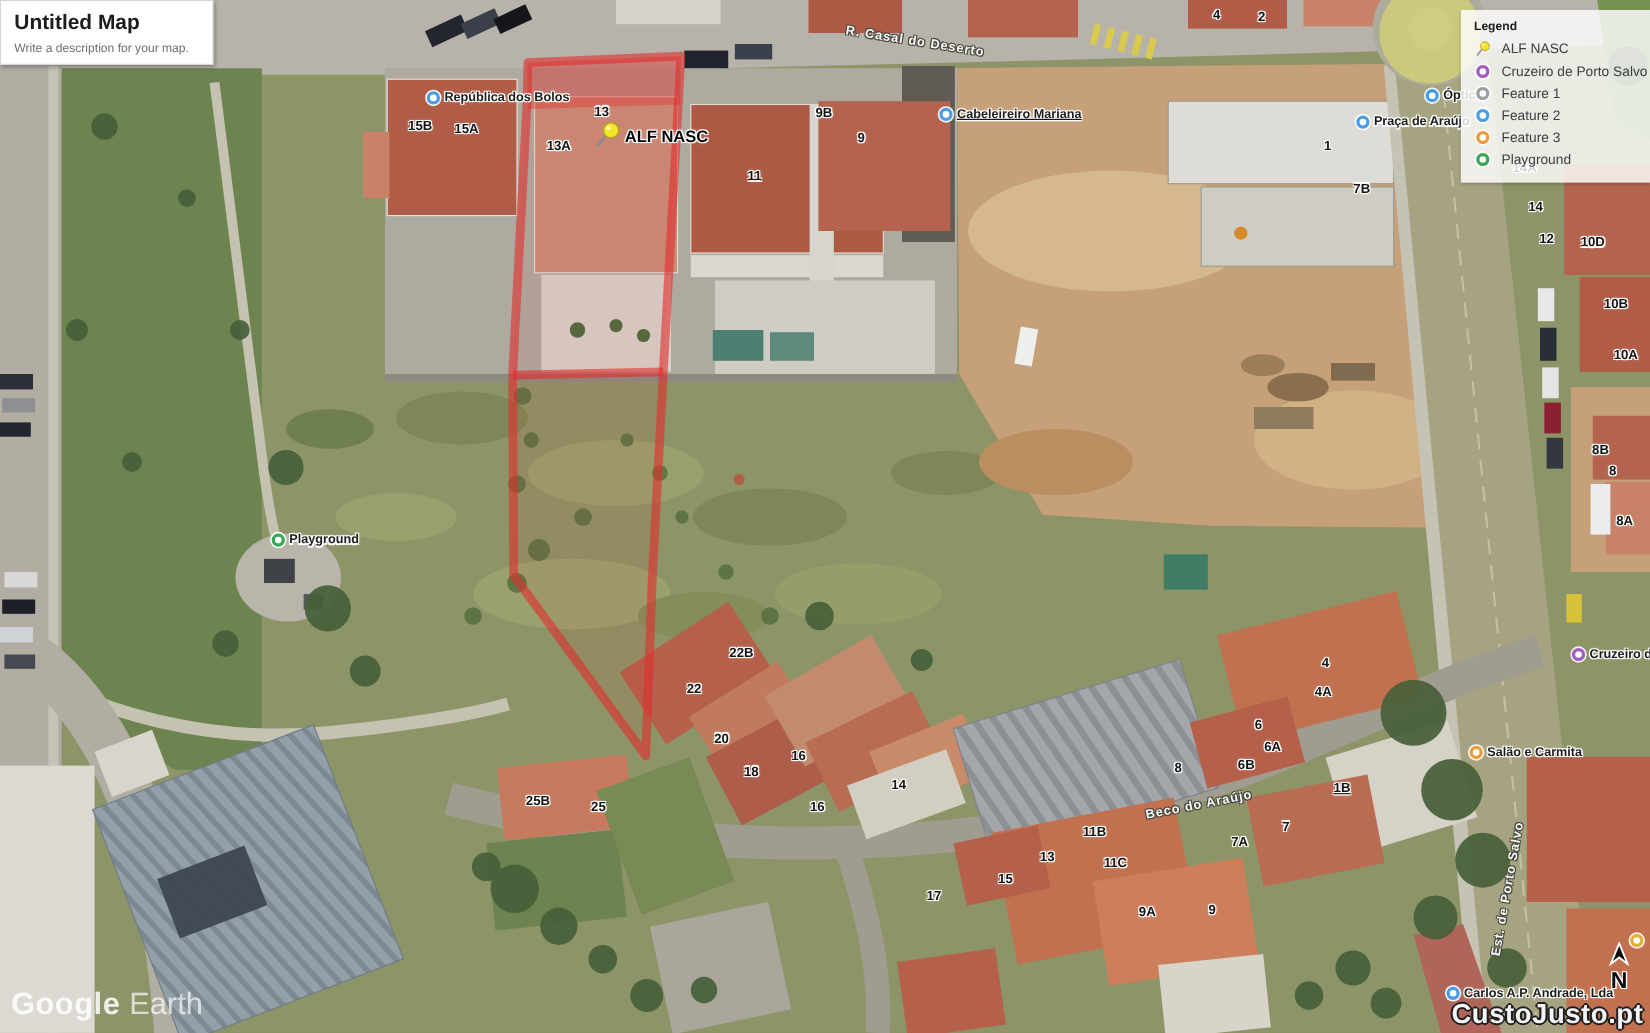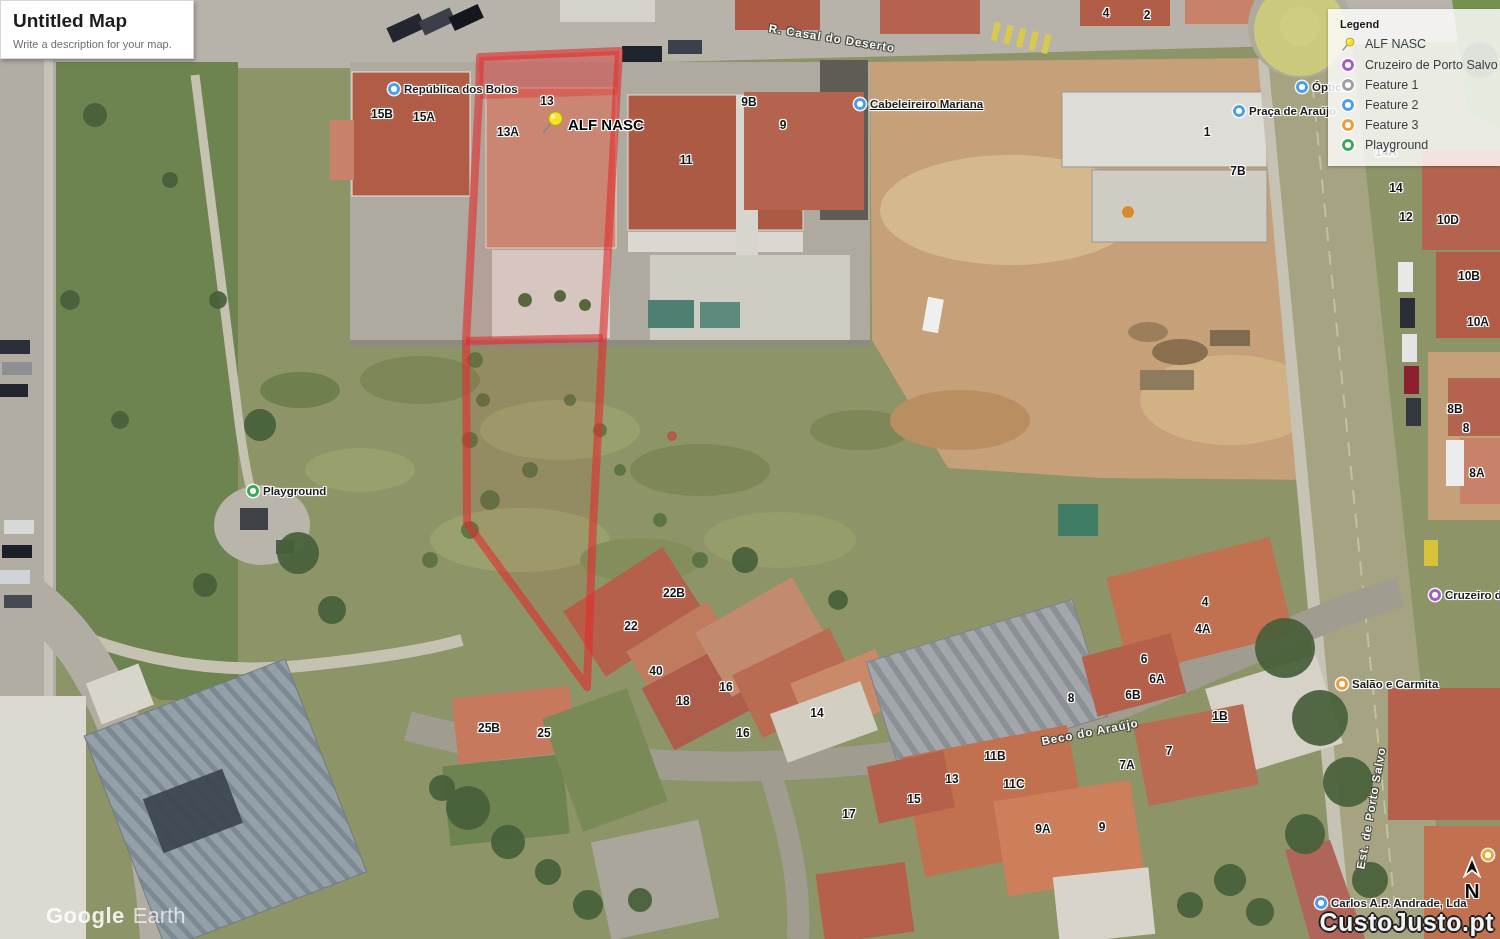--- a/index.html
+++ b/index.html
@@ -36,21 +36,21 @@
   
   #legend{position:absolute;top:9px;right:0;z-index:50;width:156px;
         background:rgba(255,255,255,.82);box-shadow:0 1px 3px rgba(0,0,0,.25);
         padding:9px 4px 8px 12px;}
   #legend .legend-h{font-size:11px;font-weight:700;color:#1b1b1b;margin-bottom:6px;}
   .legend-row{display:flex;align-items:center;gap:9px;margin:6px 0;cursor:pointer;}
   .legend-ic{width:16px;display:flex;justify-content:center;align-items:center;flex:none;}
   .legend-tx{font-size:12.5px;color:#3c4043;white-space:nowrap;}
 
   
-  #ge-mark{position:absolute;left:10px;bottom:10px;z-index:40;font-size:22px;color:#fff;opacity:.85;margin-left:36px;}
+  #ge-mark{position:absolute;left:10px;bottom:10px;z-index:40;font-size:28px;color:#fff;opacity:.85;}
   #ge-mark .ge-google{font-weight:600;letter-spacing:.5px;}
   #ge-mark .ge-earth{font-weight:300;margin-left:8px;opacity:.8;}
   #cj-mark{position:absolute;right:6px;bottom:2px;z-index:40;font-size:25px;font-weight:800;color:#f4f4f4;
         letter-spacing:.5px;
         text-shadow:2px 0 0 #1f1f1f,-2px 0 0 #1f1f1f,0 2px 0 #1f1f1f,0 -2px 0 #1f1f1f,
                     1px 1px 0 #1f1f1f,-1px -1px 0 #1f1f1f,1px -1px 0 #1f1f1f,-1px 1px 0 #1f1f1f;}
   #compass{position:absolute;left:1452px;top:856px;z-index:40;width:40px;text-align:center;}
   #compass .n-label{font-weight:800;font-size:21px;color:#0d0d0d;line-height:.9;
         text-shadow:-1px -1px 0 #fff,1px -1px 0 #fff,-1px 1px 0 #fff,1px 1px 0 #fff;}
 </style>
@@ -286,21 +286,21 @@
       <span class="hnum" style="left: 1396px; top: 188px;">14</span>
       <span class="hnum" style="left: 1406px; top: 217px;">12</span>
       <span class="hnum" style="left: 1448px; top: 220px;">10D</span>
       <span class="hnum" style="left: 1469px; top: 276px;">10B</span>
       <span class="hnum" style="left: 1478px; top: 322px;">10A</span>
       <span class="hnum" style="left: 1455px; top: 409px;">8B</span>
       <span class="hnum" style="left: 1466px; top: 428px;">8</span>
       <span class="hnum" style="left: 1477px; top: 473px;">8A</span>
       <span class="hnum" style="left: 674px; top: 593px;">22B</span>
       <span class="hnum" style="left: 631px; top: 626px;">22</span>
-      <span class="hnum" style="left: 656px; top: 671px;">40</span>
+      <span class="hnum" style="left: 656px; top: 671px;">20</span>
       <span class="hnum" style="left: 683px; top: 701px;">18</span>
       <span class="hnum" style="left: 726px; top: 687px;">16</span>
       <span class="hnum" style="left: 817px; top: 713px;">14</span>
       <span class="hnum" style="left: 743px; top: 733px;">16</span>
       <span class="hnum" style="left: 489px; top: 728px;">25B</span>
       <span class="hnum" style="left: 544px; top: 733px;">25</span>
       <span class="hnum" style="left: 1205px; top: 602px;">4</span>
       <span class="hnum" style="left: 1203px; top: 629px;">4A</span>
       <span class="hnum" style="left: 1144px; top: 659px;">6</span>
       <span class="hnum" style="left: 1157px; top: 679px;">6A</span>

